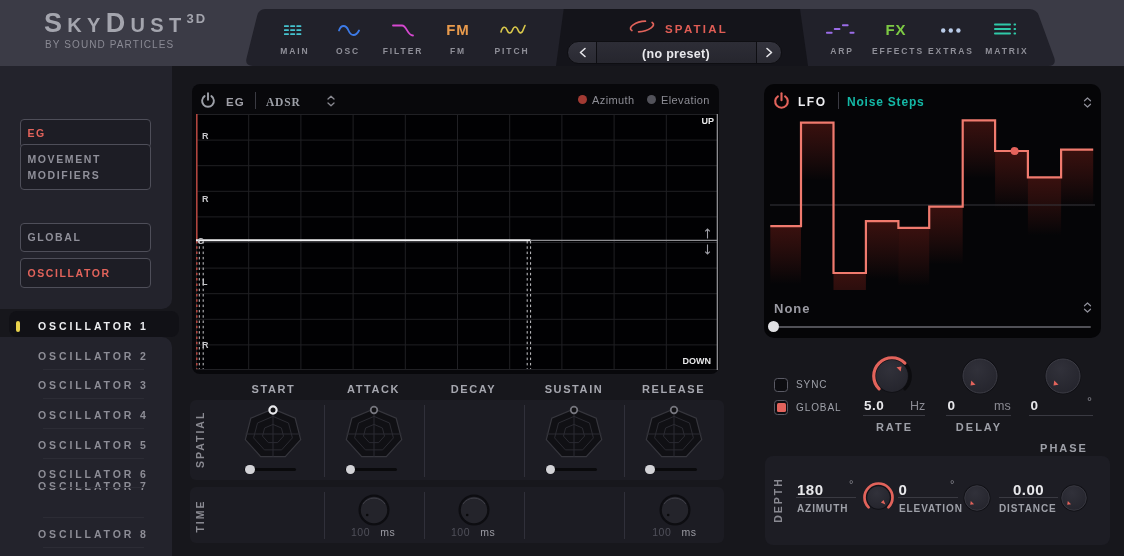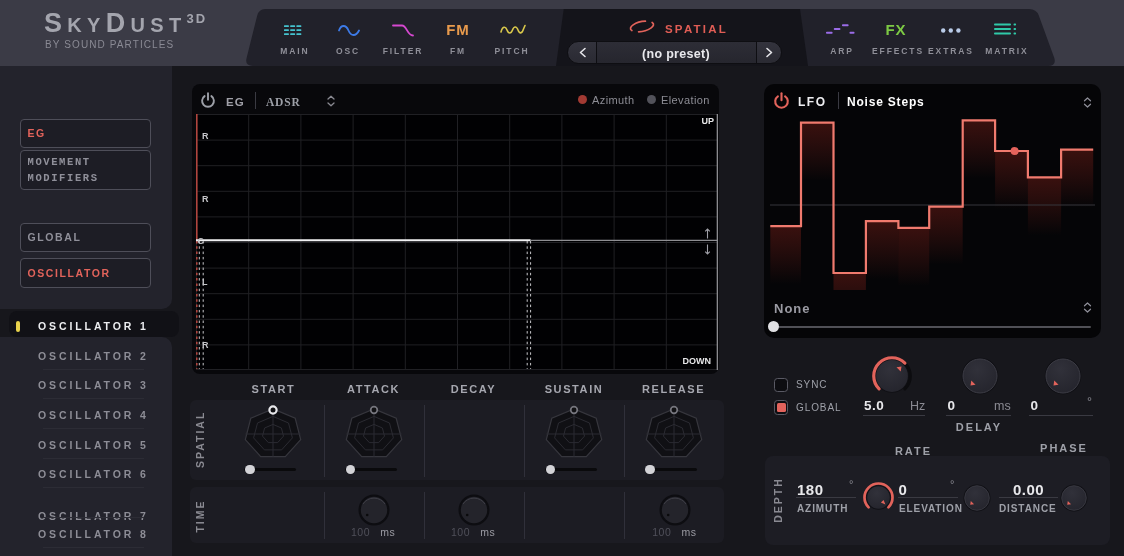--- a/index.html
+++ b/index.html
@@ -53,21 +53,21 @@
 .coldiv { position:absolute; width:1px; background:#30303a;}
 .slidetrack { position:absolute; height:3px; background:#0a0a0c; border-radius:2px;}
 .slidehandle { position:absolute; width:9.5px; height:9.5px; border-radius:50%; background:#d3d3d7;}
 .k100 { position:absolute; transform:translateX(-50%); font-size:10.5px; color:#50505a; letter-spacing:0.5px;}
 .kms { position:absolute; transform:translateX(-50%); font-size:10.5px; color:#9b9ba3; letter-spacing:0.5px;}
 
 
 #lfopanel { position:absolute; left:764px; top:84px; width:337px; height:254px; background:#050507; border-radius:10px;}
 #lfotext { position:absolute; left:798px; top:95px; font-size:12px; font-weight:bold; letter-spacing:1.5px; color:#ededf0;}
 #lfohdiv { position:absolute; left:838px; top:92px; width:1px; height:17px; background:#3a3a42;}
-#noisetext { position:absolute; left:847px; top:95px; font-size:12px; font-weight:bold; letter-spacing:0.8px; color:#ffffff;}
+#noisetext { position:absolute; left:847px; top:95px; font-size:12px; font-weight:bold; letter-spacing:0.8px; color:#14b8a6;}
 #nonetext { position:absolute; left:774px; top:301px; font-size:13px; font-weight:bold; letter-spacing:1px; color:#9b9ba3;}
 #lfoslider { position:absolute; left:774px; top:325.5px; width:317px; height:2px; background:#505056; border-radius:1px;}
 #lfohandle { position:absolute; left:768px; top:321px; width:11px; height:11px; border-radius:50%; background:#e0e0e3;}
 
 
 .chkbox { position:absolute; width:14.5px; height:14.5px; border-radius:3.5px; background:#0d0d11; border:1.5px solid #5a5a64;}
 .chklabel { position:absolute; font-size:10px; letter-spacing:0.9px; color:#9ea0a8; font-weight:500;}
 .valtext { position:absolute; font-size:13.5px; font-weight:bold; color:#e8e8eb; letter-spacing:0.5px;}
 .unittext { position:absolute; font-size:12.5px; color:#8a8a92;}
 .vline { position:absolute; height:1px; background:#3a3a42;}
@@ -163,33 +163,33 @@
       <rect x="0" y="5" width="17" height="1.9" rx="0.9"></rect>
         <rect x="19.5" y="5" width="2.6" height="1.9" rx="0.9"></rect>
       <rect x="0" y="9.5" width="17" height="1.9" rx="0.9"></rect>
         <rect x="19.5" y="9.5" width="2.6" height="1.9" rx="0.9"></rect>
     </g>
   </svg>
   <div class="tablabel" style="left:1007px; top:46px;">MATRIX</div>
 
   <div id="sidepanelA"></div>
   <div class="sbtn red" style="top:118.8px; height:29px;">EG</div>
-  <div class="sbtn" style="top:150px; height:40px;font-family:Liberation Mono, monospace;">MOVEMENT<br>MODIFIERS</div>
+  <div class="sbtn" style="top:144px; height:46px;">MOVEMENT<br>MODIFIERS</div>
   <div class="sbtn" style="top:222.5px; height:29px;">GLOBAL</div>
   <div class="sbtn red" style="top:258px; height:29.5px;">OSCILLATOR</div>
   <div id="sidepanelB"></div>
   <div id="selrow"></div>
   <div id="selbar"></div>
   <div class="oscrow sel" style="top:325.5px;">OSCILLATOR 1</div>
   <div class="oscrow" style="top:355.5px;">OSCILLATOR 2</div>
   <div class="oscrow" style="top:385.2px;">OSCILLATOR 3</div>
   <div class="oscrow" style="top:414.9px;">OSCILLATOR 4</div>
   <div class="oscrow" style="top:444.6px;">OSCILLATOR 5</div>
   <div class="oscrow" style="top:474.3px;">OSCILLATOR 6</div>
-  <div class="oscrow" style="top:516px;text-align:right;">OSCILLATOR 7</div>
+  <div class="oscrow" style="top:486px;text-align:right;">OSCILLATOR 7</div>
   <div class="oscrow" style="top:533.7px;">OSCILLATOR 8</div>
   <div class="osep" style="top:368.6px;"></div>
   <div class="osep" style="top:398.3px;"></div>
   <div class="osep" style="top:428px;"></div>
   <div class="osep" style="top:457.7px;"></div>
   <div class="osep" style="top:487.4px;"></div>
   <div class="osep" style="top:517.1px;"></div>
   <div class="osep" style="top:546.8px;"></div>
 
   <div id="egpanel"></div>
@@ -456,21 +456,21 @@
 
   <div class="chkbox" style="left:773.5px; top:377.5px;"></div>
   <div class="chklabel" style="left:796px; top:379px;">SYNC</div>
   <div class="chkbox" style="left:773.5px; top:400px;"></div>
   <div class="abs" style="left:776.5px; top:403px; width:9px; height:9px; background:#e2635c; border-radius:1.5px;"></div>
   <div class="chklabel" style="left:796px; top:401.5px;">GLOBAL</div>
 
   <div class="valtext" style="left:864px; top:397.5px;">5.0</div>
   <div class="unittext" style="left:910px; top:398.5px;">Hz</div>
   <div class="vline" style="left:863px; top:414.5px; width:62px;"></div>
-  <div class="knoblabel" style="left:894.5px; top:445px;margin-left:19px;">RATE</div>
+  <div class="knoblabel" style="left:894.5px; top:421px;">RATE</div>
 
   <div class="valtext" style="left:947.5px; top:397.5px;">0</div>
   <div class="unittext" style="left:994px; top:398.5px;">ms</div>
   <div class="vline" style="left:946px; top:414.5px; width:65px;"></div>
   <div class="knoblabel" style="left:979px; top:420.5px;">DELAY</div>
 
   <div class="valtext" style="left:1030.5px; top:397.5px;">0</div>
   <div class="unittext" style="left:1087px; top:395px;">°</div>
   <div class="vline" style="left:1029px; top:414.5px; width:64px;"></div>
   <div class="knoblabel" style="left:1064px; top:442px;">PHASE</div>

